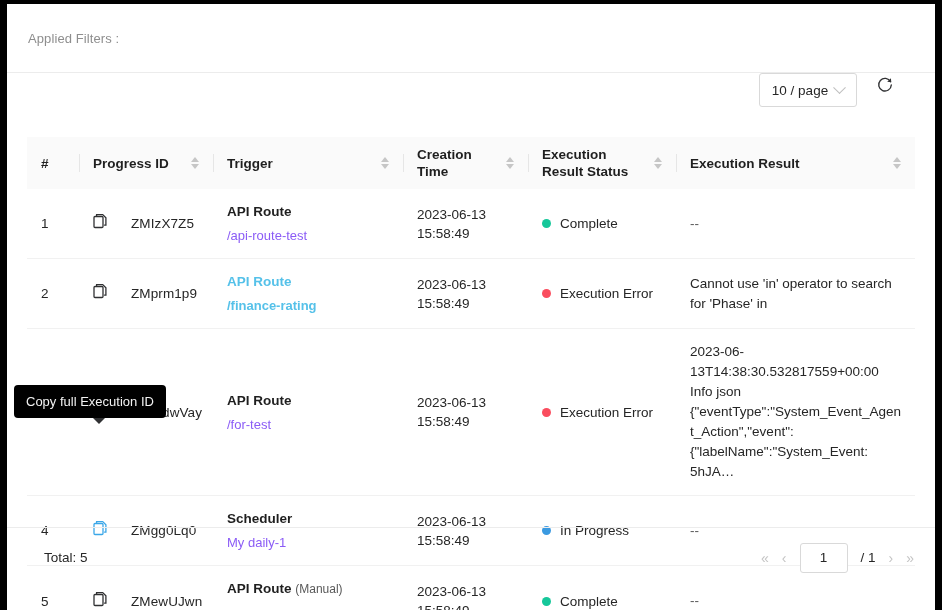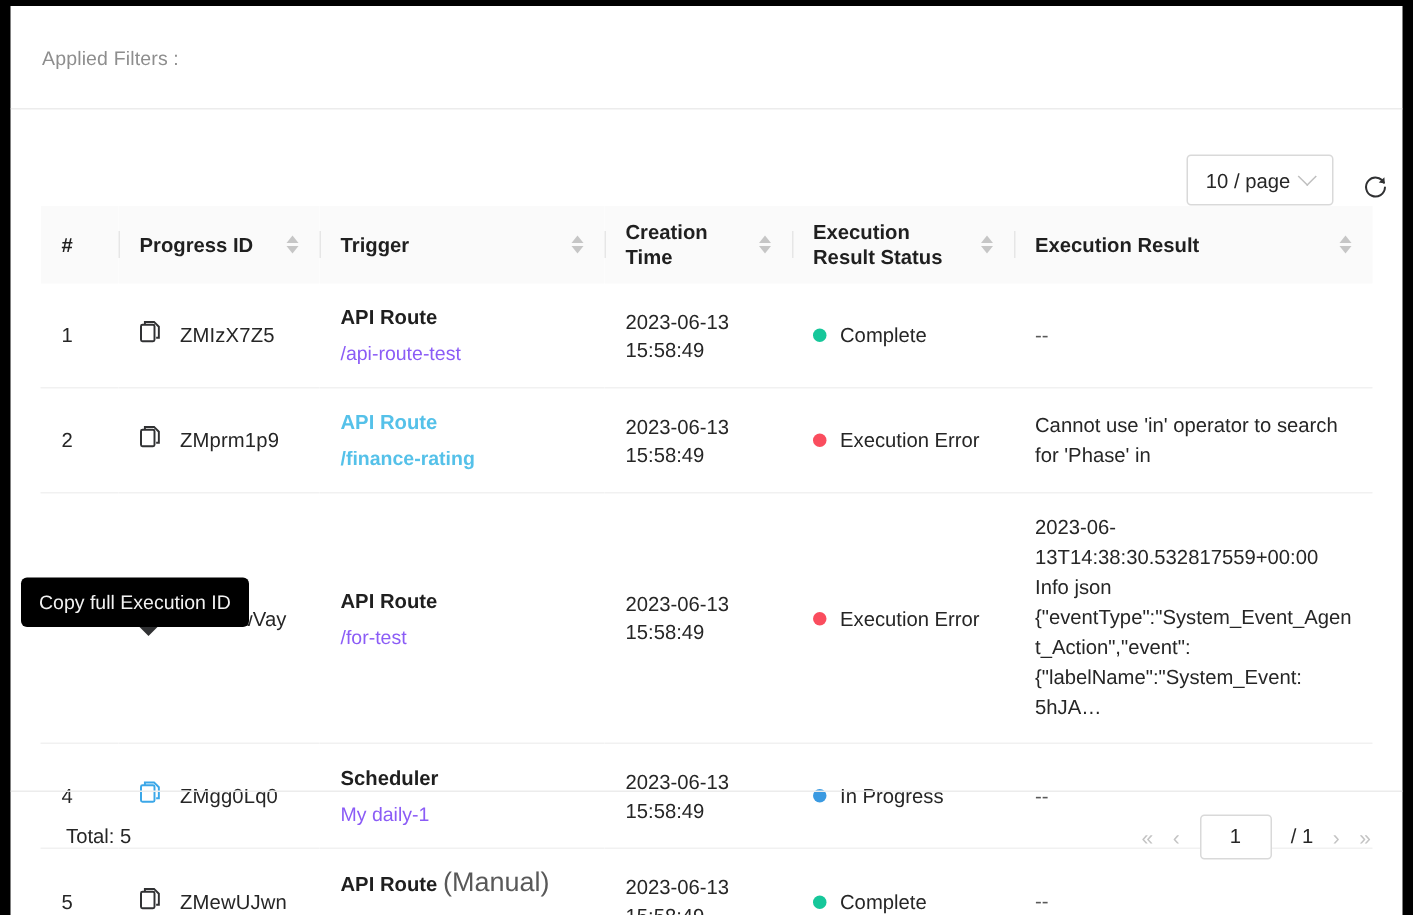--- a/index.html
+++ b/index.html
@@ -34,23 +34,23 @@
     font-size: 13px;
     color: #8e8e8e;
     letter-spacing: .1px;
     text-align: right;
   }
 
   
   .toolbar {
     height: 64px;
     display: flex;
-    align-items: flex-end;
+    align-items: flex-start;
     justify-content: flex-end;
-    padding-right: 6px;
+    padding-right: 38px;
     gap: 16px;
   }
   .page-size {
     width: 98px;
     height: 34px;
     border: 1px solid #d9d9d9;
     border-radius: 3px;
     display: flex;
     align-items: center;
     justify-content: center;
@@ -127,26 +127,26 @@
   tbody tr { border-bottom: 1px solid #f1f1f1; }
   tbody td {
     padding: 13px 14px;
     font-size: 13.5px;
     color: #262626;
     vertical-align: middle;
     line-height: 19px;
   }
   td.c-idx { color: #262626; font-size: 13.5px; }
 
-  .idcell { display: flex; align-items: center; gap: 12px; }
+  .idcell { display: flex; align-items: center; gap: 23px; }
   .copy-ico { flex: none; cursor: pointer; }
   .id-text { font-size: 13.5px; color: #262626; letter-spacing: .1px; }
 
   .trig-main { font-weight: bold; font-size: 13.5px; color: #1f1f1f; }
-  .trig-main .manual { font-weight: normal; color: #595959; font-size: 18px; }
+  .trig-main .manual { font-weight: normal; color: #595959; font-size: 12px; }
   .trig-sub { font-size: 13px; color: #8b5cf6; margin-top: 5px; }
   .trig-link .trig-main, .trig-link .trig-sub { color: #55c1e9; font-weight: bold; }
   .trig-link .trig-sub { font-weight: bold; }
 
   .ctime { white-space: pre-line; font-size: 13.5px; color: #262626; }
 
   .status { display: flex; align-items: center; gap: 9px; }
   .dot { width: 9px; height: 9px; border-radius: 50%; flex: none; }
 
   .result { font-size: 13.5px; color: #262626; word-break: break-word; line-height: 20px; }

